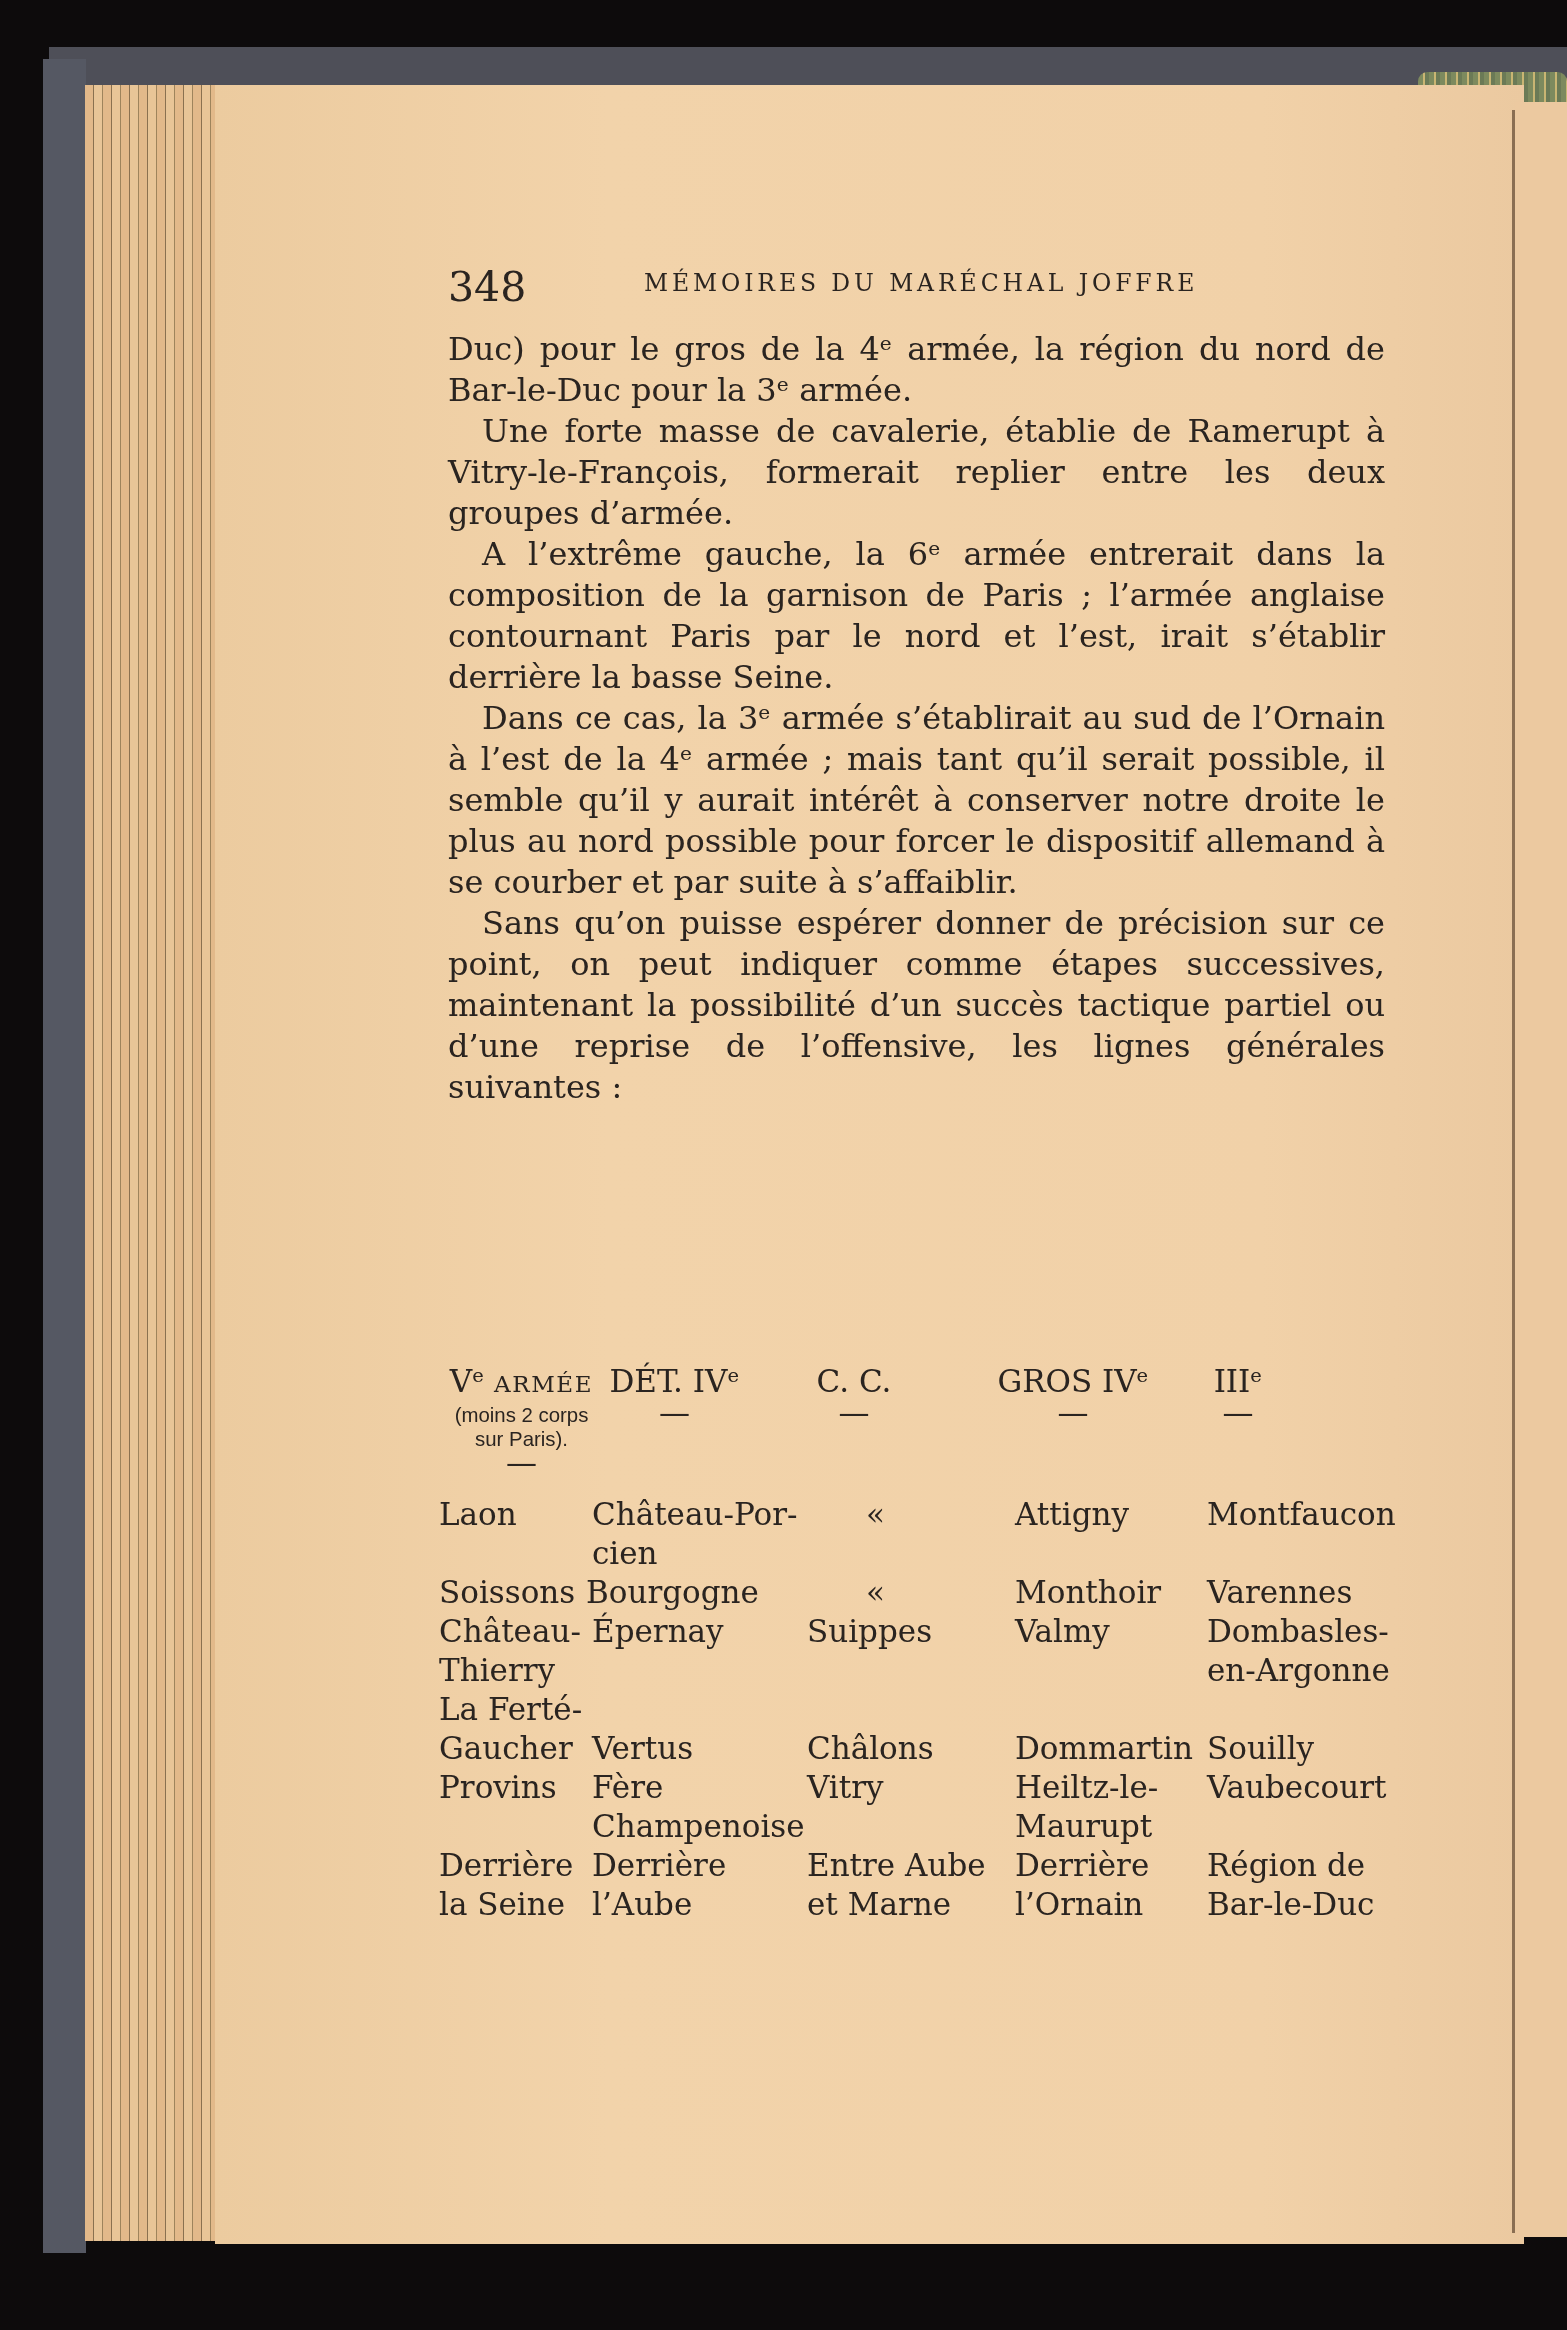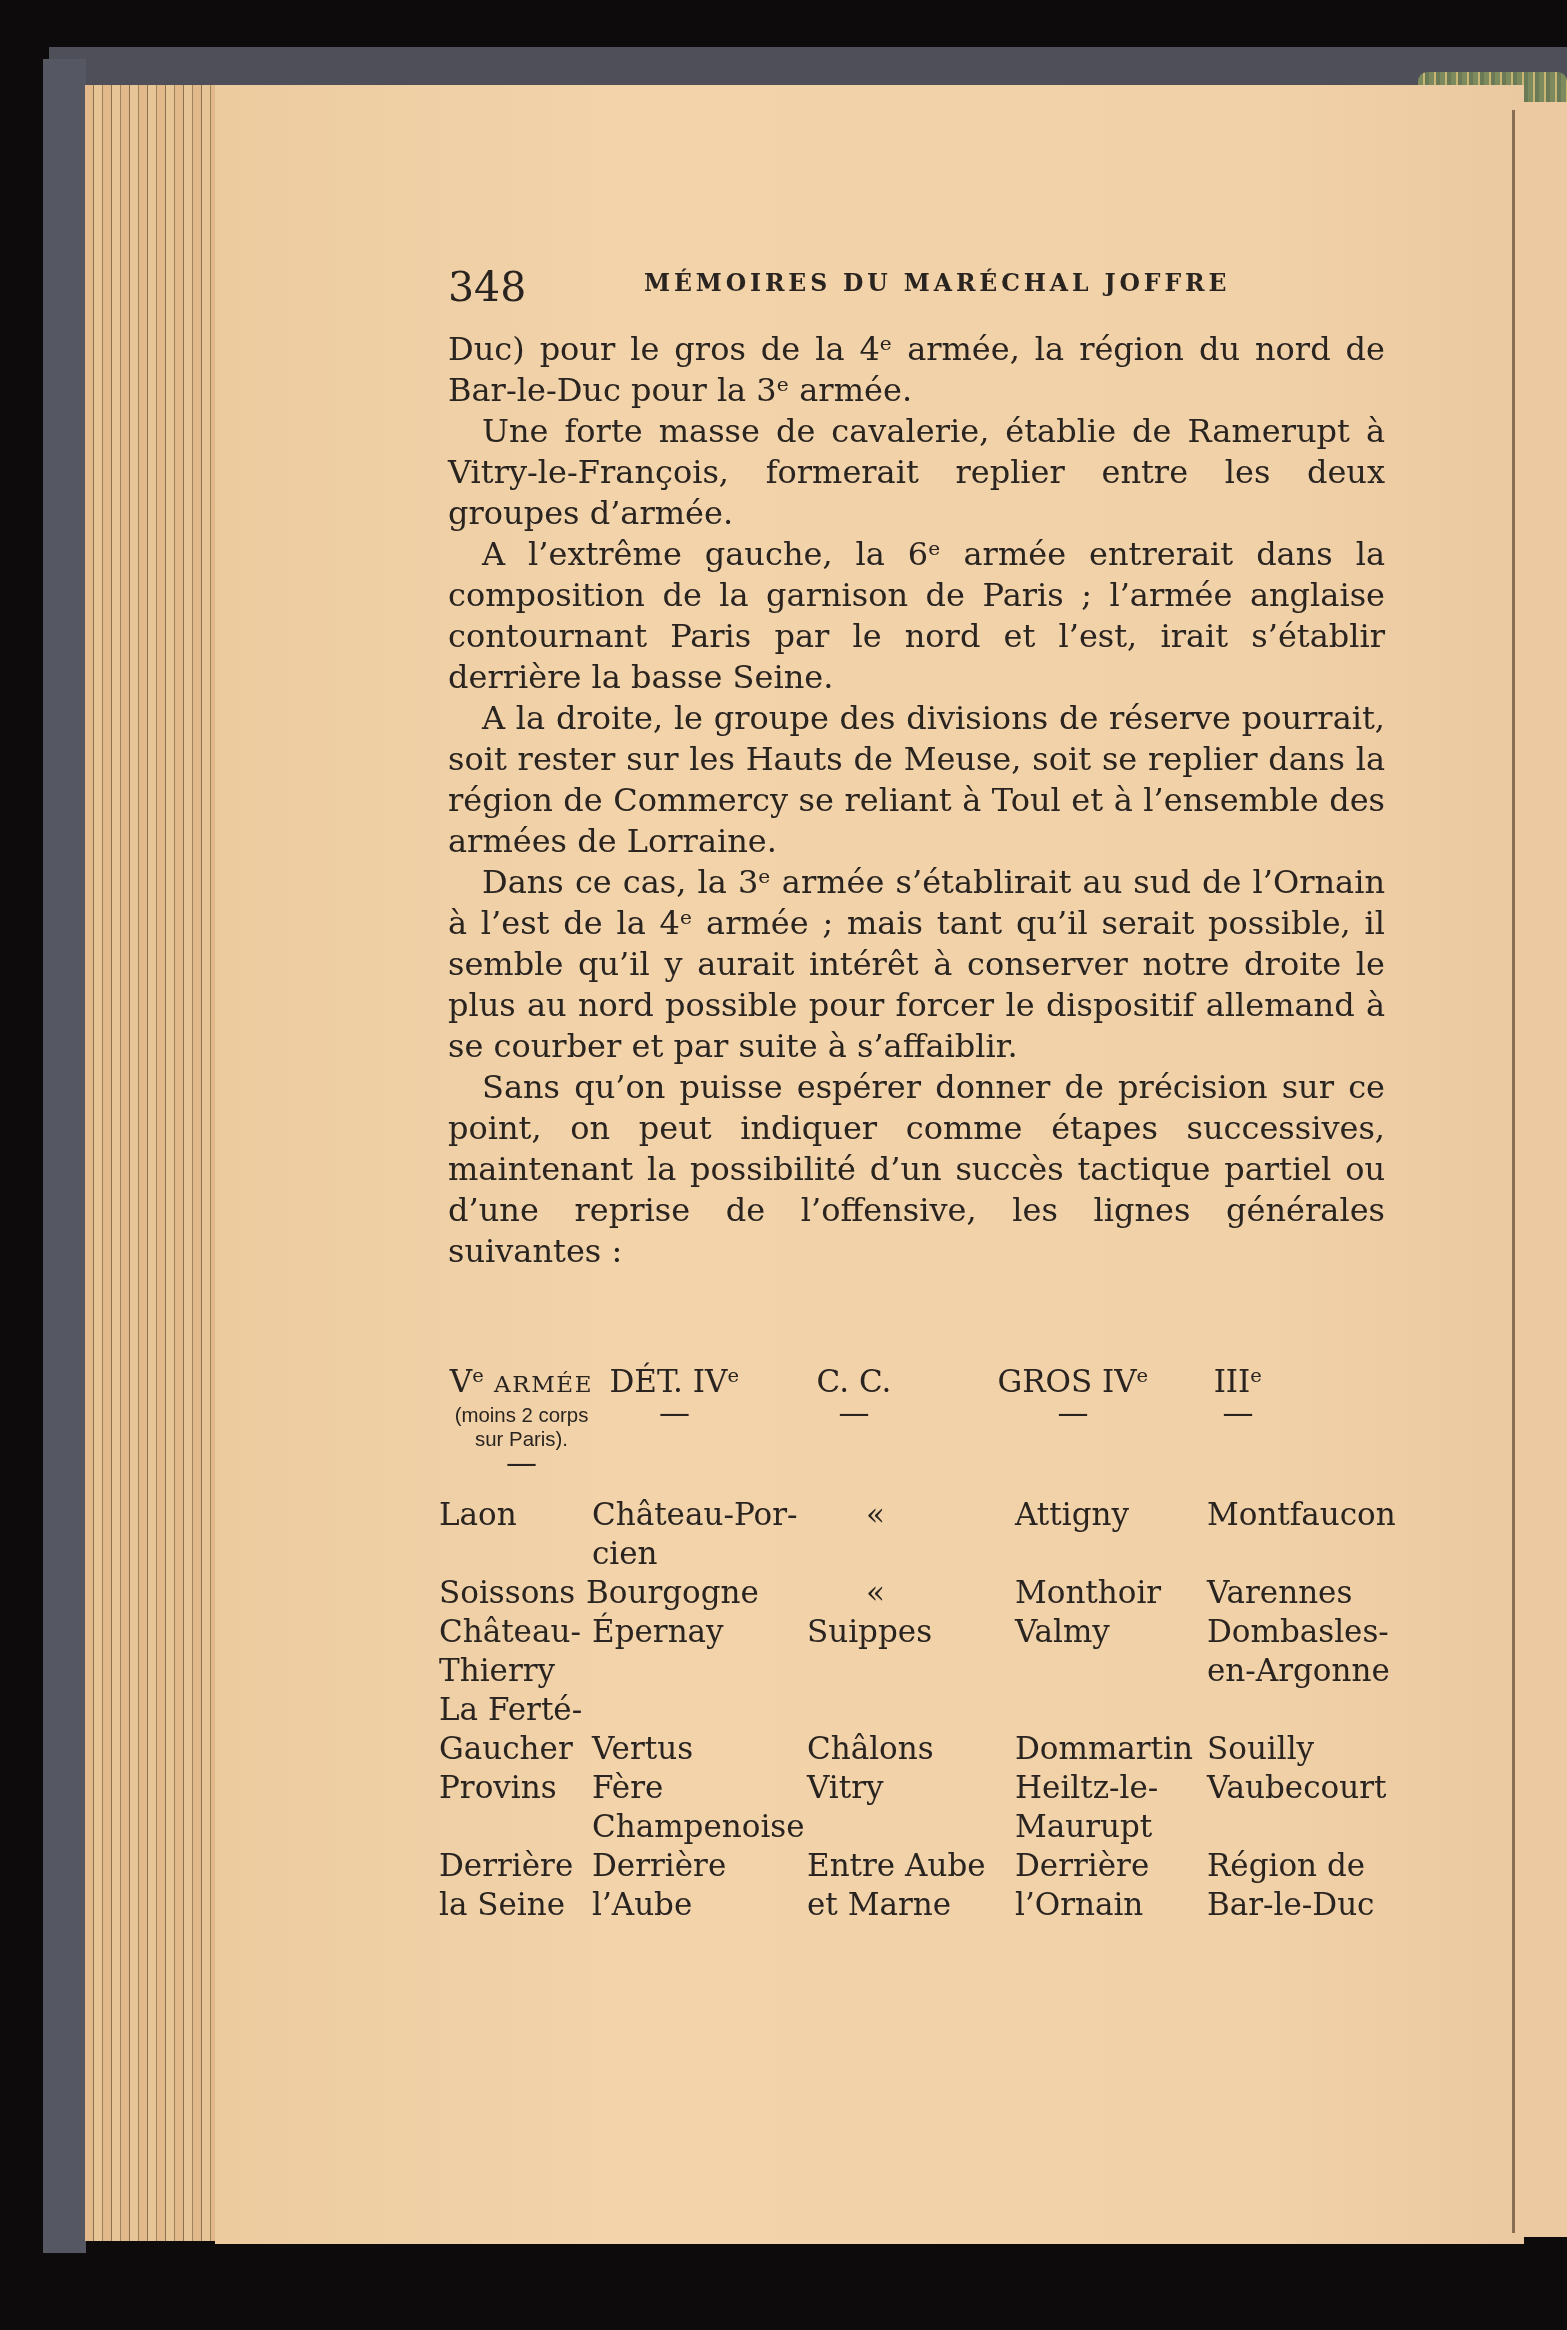--- a/index.html
+++ b/index.html
@@ -38,21 +38,21 @@
   .next-page {
     position: absolute; left: 1515px; top: 102px; width: 52px; height: 2135px;
     background: #ecc9a0;
   }
   .running-head {
     position: absolute; left: 448px; top: 263px; width: 937px; height: 39px;
   }
   .folio { position: absolute; left: 0; top: 0; font-size: 41px; }
   .title {
     position: absolute; left: 196px; top: 6.3px; font-size: 23.5px;
-    letter-spacing: 3.9px; font-variant: small-caps; text-transform: uppercase; font-weight: bold;
+    letter-spacing: 3.9px; font-variant: small-caps; text-transform: uppercase;
   }
   .body-text {
     position: absolute; left: 448px; top: 329px; width: 937px;
     font-size: 32px; line-height: 41px; text-align: justify;
   }
   .body-text p { margin: 0; text-indent: 34px; }
   .body-text p.cont { text-indent: 0; }
   .table {
     position: absolute; left: 439px; top: 1362px; width: 956px;
     font-size: 31px; line-height: 39px;
@@ -79,21 +79,20 @@
 
 <div class="running-head">
   <span class="folio">348</span>
   <span class="title">MÉMOIRES DU MARÉCHAL JOFFRE</span>
 </div>
 
 <div class="body-text">
   <p class="cont">Duc) pour le gros de la 4ᵉ armée, la région du nord de Bar-le-Duc pour la 3ᵉ armée.</p>
   <p>Une forte masse de cavalerie, établie de Ramerupt à Vitry-le-François, formerait replier entre les deux groupes d’armée.</p>
   <p>A l’extrême gauche, la 6ᵉ armée entrerait dans la composition de la garnison de Paris ; l’armée anglaise contournant Paris par le nord et l’est, irait s’établir derrière la basse Seine.</p>
-  <p>A la droite, le groupe des divisions de réserve pourrait, soit rester sur les Hauts de Meuse, soit se replier dans la région de Commercy se reliant à Toul et à l’ensemble des armées de Lorraine.</p>
   <p>Dans ce cas, la 3ᵉ armée s’établirait au sud de l’Ornain à l’est de la 4ᵉ armée ; mais tant qu’il serait possible, il semble qu’il y aurait intérêt à conserver notre droite le plus au nord possible pour forcer le dispositif allemand à se courber et par suite à s’affaiblir.</p>
   <p>Sans qu’on puisse espérer donner de précision sur ce point, on peut indiquer comme étapes successives, maintenant la possibilité d’un succès tactique partiel ou d’une reprise de l’offensive, les lignes générales suivantes :</p>
 </div>
 
 <div class="table">
   <div class="thead">
     <div class="th" style="left:8px;width:149px;">
       <div><span class="main">Vᵉ</span> <span class="sc">ARMÉE</span></div>
       <div class="note" style="white-space:pre-line;">(moins 2 corps
 sur Paris).</div>

